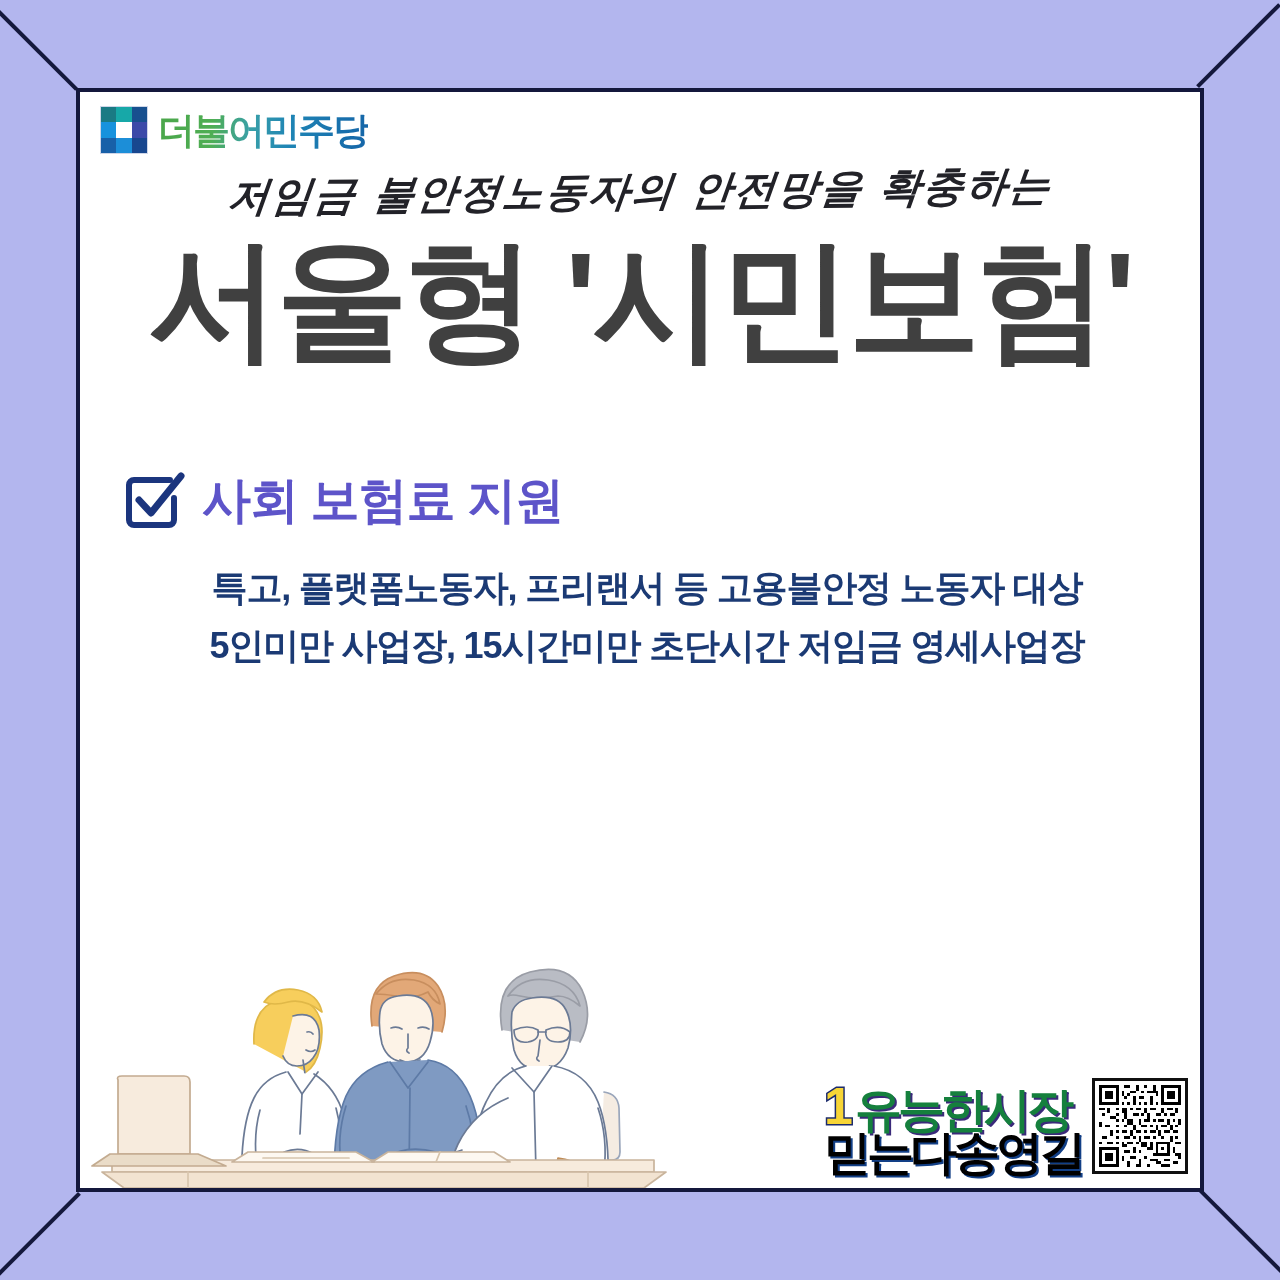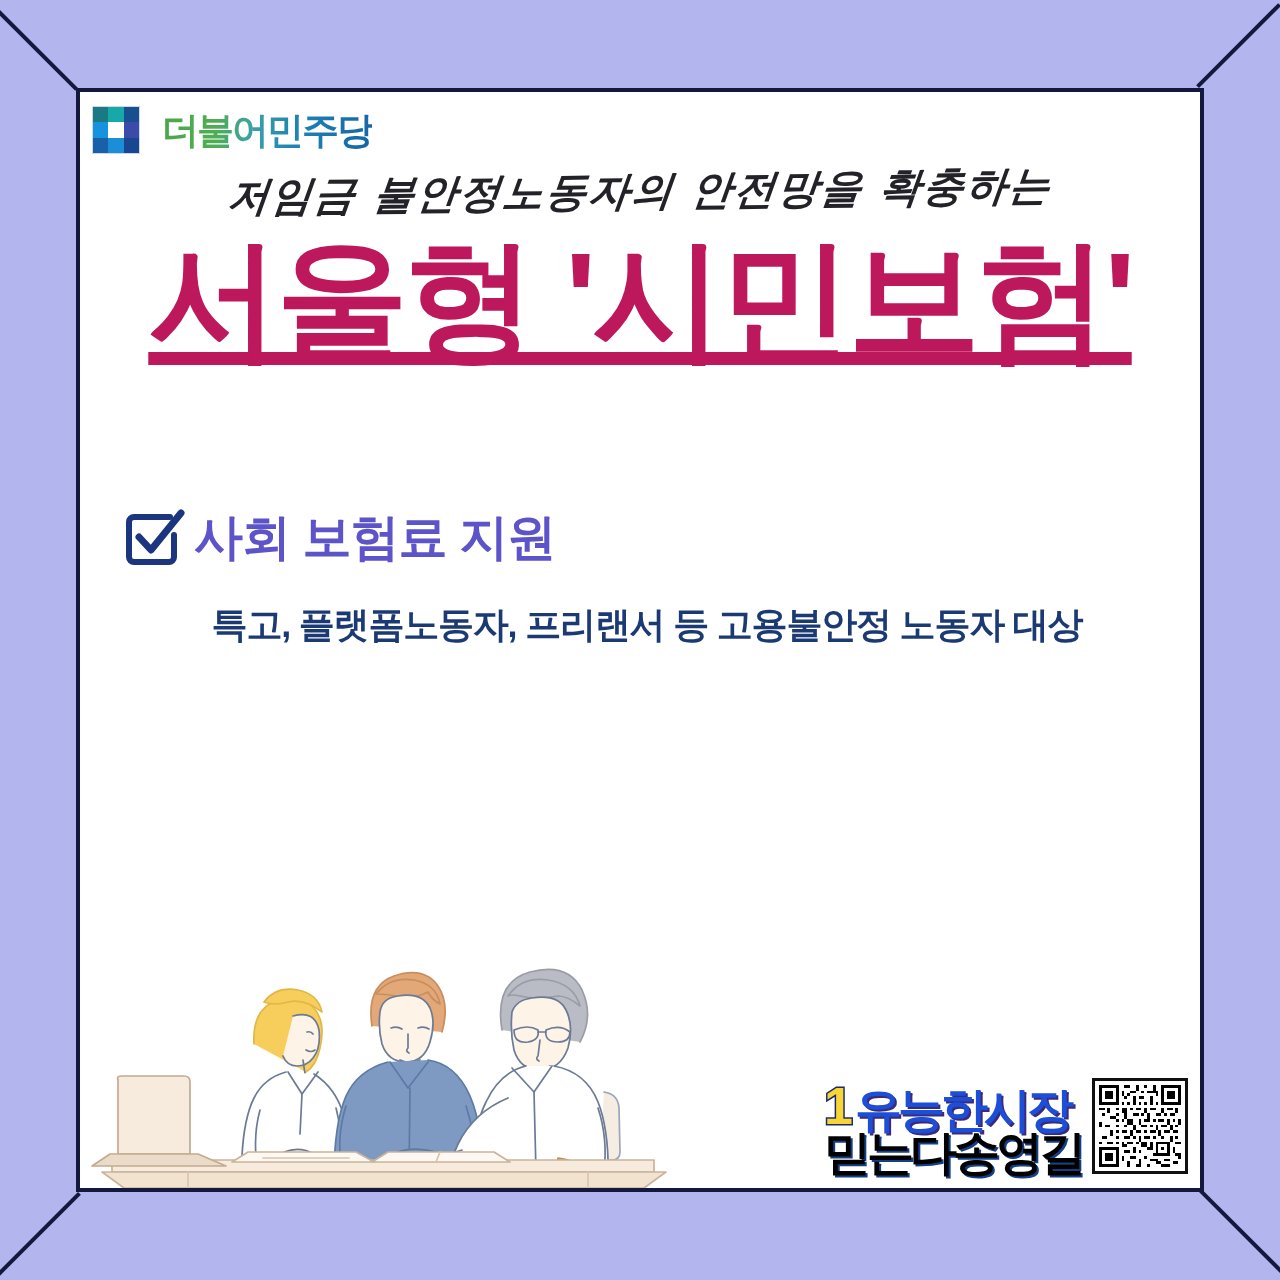--- a/index.html
+++ b/index.html
@@ -33,22 +33,22 @@
     position:absolute;
     left:76px; top:88px;
     width:1128px; height:1104px;
     background:#ffffff;
     border:4px solid #14183c;
     overflow:hidden;
   }
 
   
   #logo-row {
-    position:absolute; left:12px; top:14px;
-    display:flex; align-items:center; gap:22px;text-align:center;
+    position:absolute; left:20px; top:14px;
+    display:flex; align-items:center; gap:10px;text-align:center;
   }
   #logo-mark {
     width:48px; height:48px;
     display:grid;
     grid-template-columns:repeat(3,1fr);
     grid-template-rows:repeat(3,1fr);
     border:1px solid #cfd6e8;
   }
   #logo-wordmark {
     font-size:37px;
@@ -72,35 +72,33 @@
     color:#222228;
     letter-spacing:2px;
     transform:skewX(-7deg) rotate(-0.8deg);
   }
   #maintitle {
     position:absolute; left:0; right:0; top:130px;
     text-align:center;
     font-size:132px;
     font-weight:bold;
     letter-spacing:-4px;
-    color:#be185d;
+    color:#404040;
     line-height:1.18;
     white-space:nowrap;
-    text-decoration:underline;
   }
 
   
   .section { position:absolute; left:44px; right:30px; }
   #section-1 { top:380px; }
   #section-2 { top:685px; }
 
   .section-head {
-    display:flex; align-items:center; gap:8px;
+    display:flex; align-items:center; gap:16px;
     margin-bottom:10px;
-    margin-top:37px;
   }
   .check-icon { flex:0 0 auto; display:block; }
   .section-title {
     font-size:49px;
     font-weight:bold;
     letter-spacing:-1px;
     color:#5d54c9;
     line-height:1;
     white-space:nowrap;
   }
@@ -138,21 +136,21 @@
     font-size:52px; font-weight:bold;
     color:#f7d536;
     -webkit-text-stroke:3px #1b2a6b;
     paint-order:stroke fill;
     letter-spacing:-2px;
     margin-right:4px;
   }
   #badge-line-1 {
     font-size:47px; font-weight:bold;
     letter-spacing:-4px;
-    color:#1d4ed8;
+    color:#15803d;
     -webkit-text-stroke:2.5px #ffffff;
     paint-order:stroke fill;
     text-shadow:2px 2px 0 #3a2a7a;
   }
   #badge-line-2 {
     font-size:47px; font-weight:bold;
     letter-spacing:-4px;
     color:#000000;
     -webkit-text-stroke:2.5px #ffffff;
     paint-order:stroke fill;
@@ -199,20 +197,21 @@
   <div class="section" id="section-1">
     <div class="section-head">
       <svg class="check-icon" width="62" height="56" viewBox="0 0 62 56">
         <path d="M46 8 H10 A5 5 0 0 0 5 13 V48 A5 5 0 0 0 10 53 H45 A5 5 0 0 0 50 48 V26" fill="none" stroke="#1b357e" stroke-width="6" stroke-linecap="round"></path>
         <path d="M15 28 L27 41 L57 4" fill="none" stroke="#1b357e" stroke-width="7" stroke-linecap="round" stroke-linejoin="round"></path>
       </svg>
       <div class="section-title">사회 보험료 지원</div>
     </div>
     <div class="section-lines">
       <div class="body-line">특고, 플랫폼노동자, 프리랜서 등 고용불안정 노동자 대상</div>
+      <div class="body-line">5인미만 사업장, 15시간미만 초단시간 저임금 영세사업장</div>
     </div>
   </div>
 
   <div class="section" id="section-2">
   </div>
 
   <svg id="illustration" viewBox="0 0 590 268">
     <g fill="none" stroke="#6b7a95" stroke-width="1.7" stroke-linecap="round" stroke-linejoin="round">
 
       <path d="M196 168 q-14 2 -15 16 l-1 42 q0 8 8 8 h10" fill="#f5ece2" stroke="#9aa6bb"></path>

